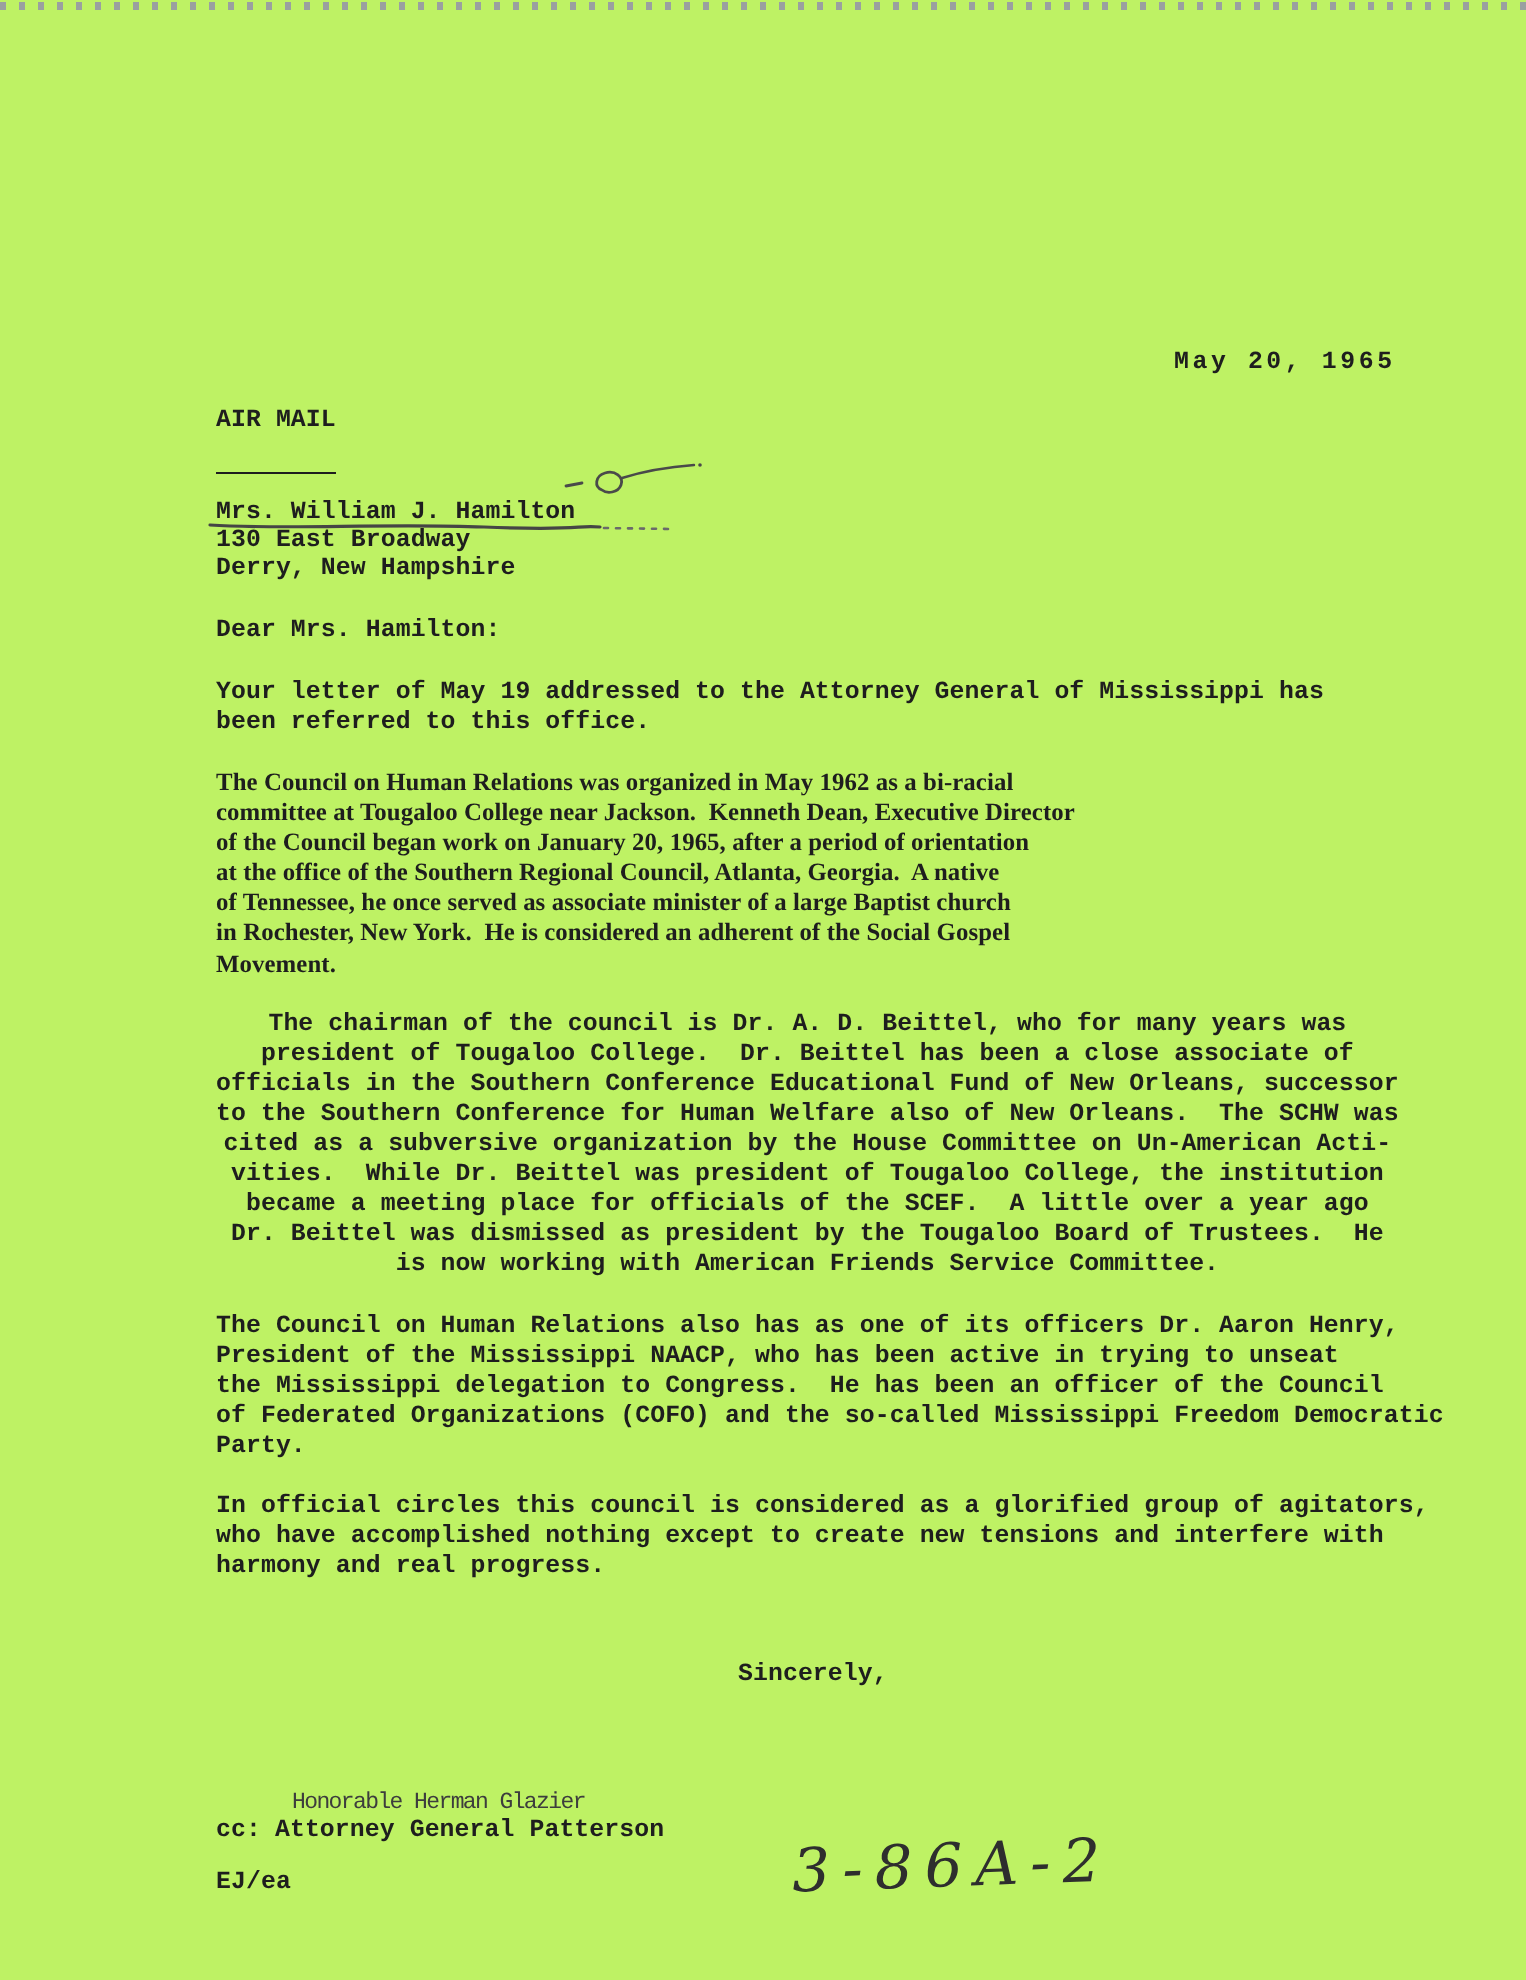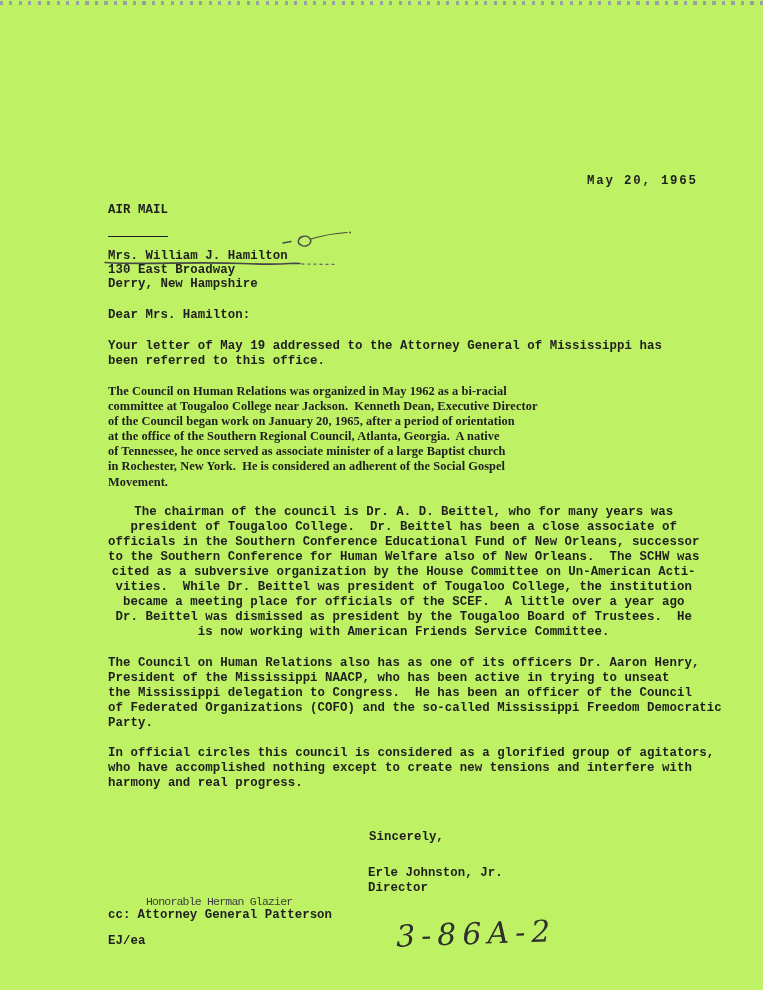--- a/index.html
+++ b/index.html
@@ -99,22 +99,20 @@
 President of the Mississippi NAACP, who has been active in trying to unseat
 the Mississippi delegation to Congress.  He has been an officer of the Council
 of Federated Organizations (COFO) and the so-called Mississippi Freedom Democratic
 Party.</div>
   <div class="tw p5">In official circles this council is considered as a glorified group of agitators,
 who have accomplished nothing except to create new tensions and interfere with
 harmony and real progress.</div>
 
   <div class="tw closing">Sincerely,</div>
 
-  <div class="tw signature">Erle Johnston, Jr.
-Director</div>
 
   <div class="tw cc-honorable">Honorable Herman Glazier</div>
 
   <div class="tw cc-line"><span>cc:</span><span class="cc-name">Attorney General Patterson</span></div>
 
   <div class="tw initials">EJ/ea</div>
 
   <div class="handwritten-code">3-86A-2</div>
 
 </div>

